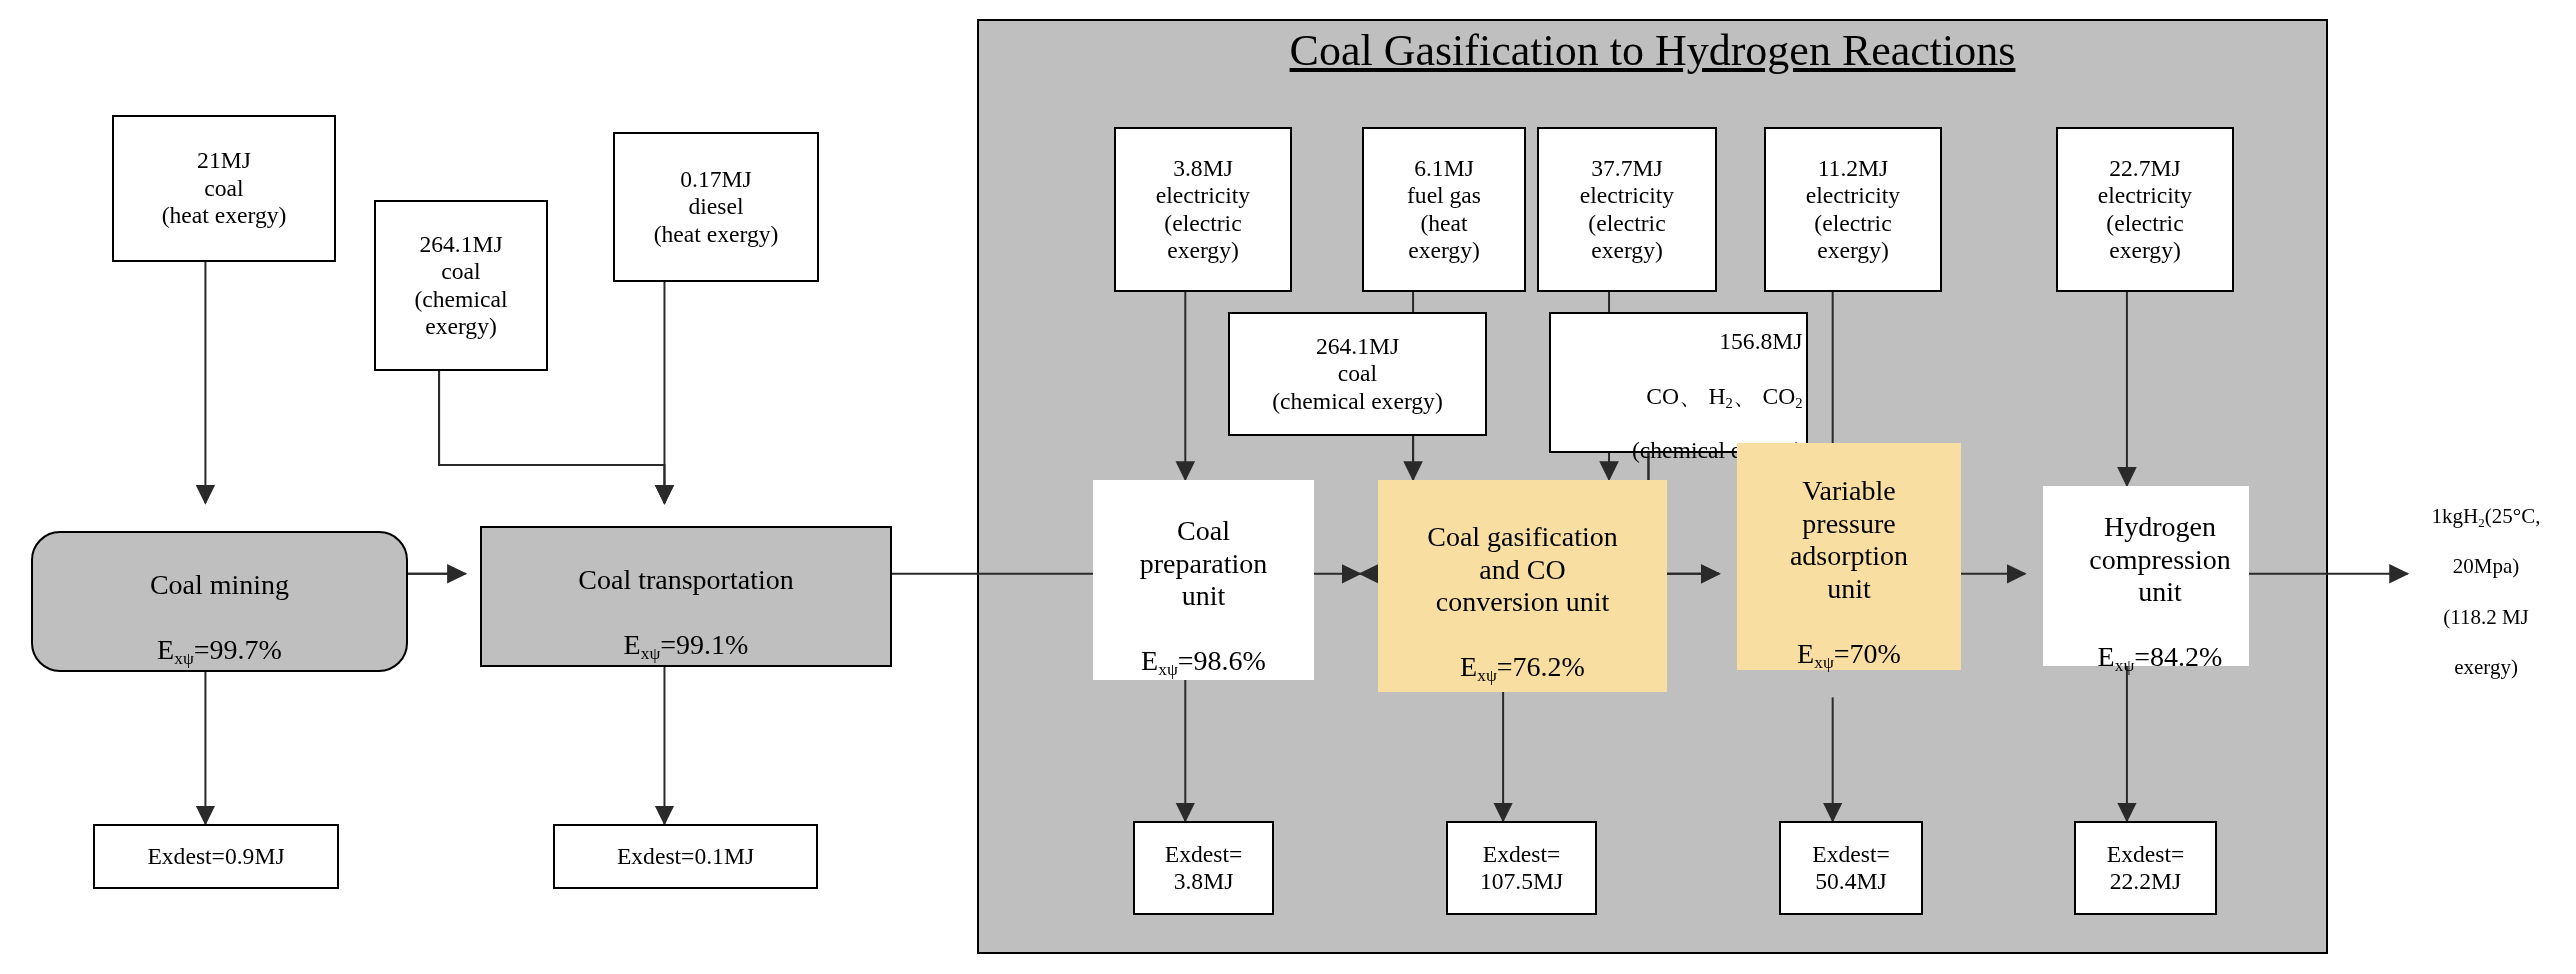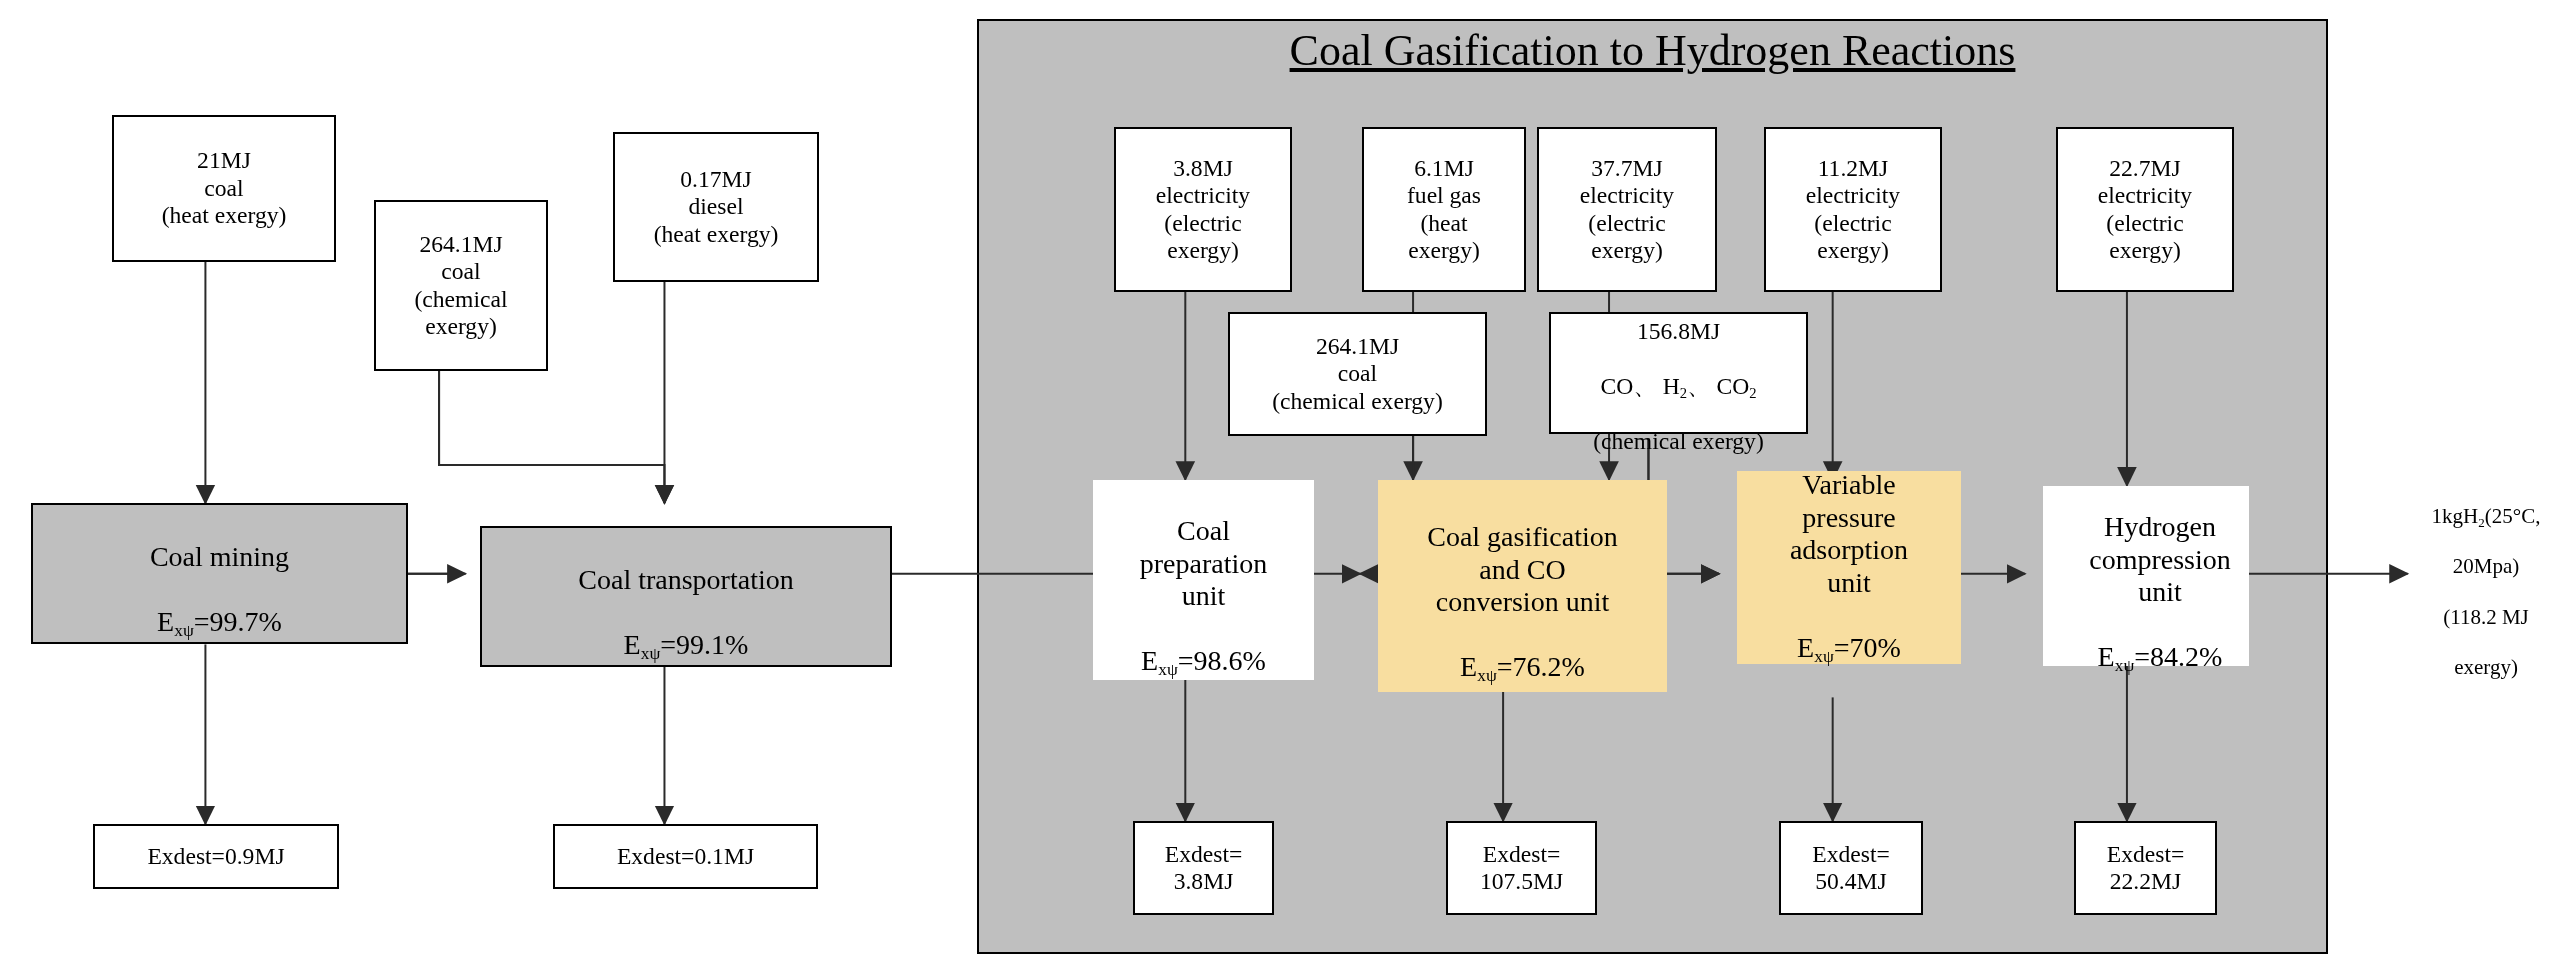--- a/index.html
+++ b/index.html
@@ -158,29 +158,29 @@
 (electric
 exergy)</span>
   </div>
 
   <div class="node fs-in" style="left:1210px;top:312px;width:259px;height:124px;">
     <span class="inner">264.1MJ
 coal
 (chemical exergy)</span>
   </div>
 
-  <div class="node fs-in" style="left:1531px;top:312px;width:259px;height:122px;">
+  <div class="node fs-in" style="left:1531px;top:312px;width:259px;height:141px;text-align:right;">
     <span class="inner">
       <span>156.8MJ</span><br>
       CO、 H<sub>2</sub>、 CO<sub>2</sub><br>
       <span>(chemical exergy)</span>
     </span>
   </div>
 
-  <div class="node gray fs-proc" style="left:13px;top:503px;width:377px;height:141px;">
+  <div class="node gray fs-proc" style="left:13px;top:531px;width:377px;height:141px;border-radius:29px;">
     <span class="inner">
       <span>Coal mining</span><br>
       <span>E<sub>xψ</sub><span>=99.7%</span></span>
     </span>
   </div>
 
   <div class="node gray fs-proc" style="left:462px;top:526px;width:412px;height:141px;">
     <span class="inner">
       <span>Coal transportation</span><br>
       <span>E<sub>xψ</sub><span>=99.1%</span></span>
@@ -198,21 +198,21 @@
 
   <div class="node yellow leftal fs-proc" style="left:1360px;top:480px;width:289px;height:212px;border-width:0;">
     <span class="inner" style="padding:0 8.2px;">
       <span>Coal  gasification
 and CO
 conversion unit</span><br>
       <span>E<sub>xψ</sub><span>=76.2%</span></span>
     </span>
   </div>
 
-  <div class="node yellow fs-proc" style="left:1719px;top:471px;width:224px;height:193px;border-width:0;align-items:flex-end;">
+  <div class="node yellow fs-proc" style="left:1719px;top:443px;width:224px;height:227px;border-width:0;align-items:flex-end;">
     <span class="inner">
       <span>Variable
 pressure
 adsorption
 unit</span><br>
       <span>E<sub>xψ</sub><span>=70%</span></span>
     </span>
   </div>
 
   <div class="node fs-proc" style="left:2025px;top:486px;width:206px;height:180px;border-width:0;padding-left:28px;">

